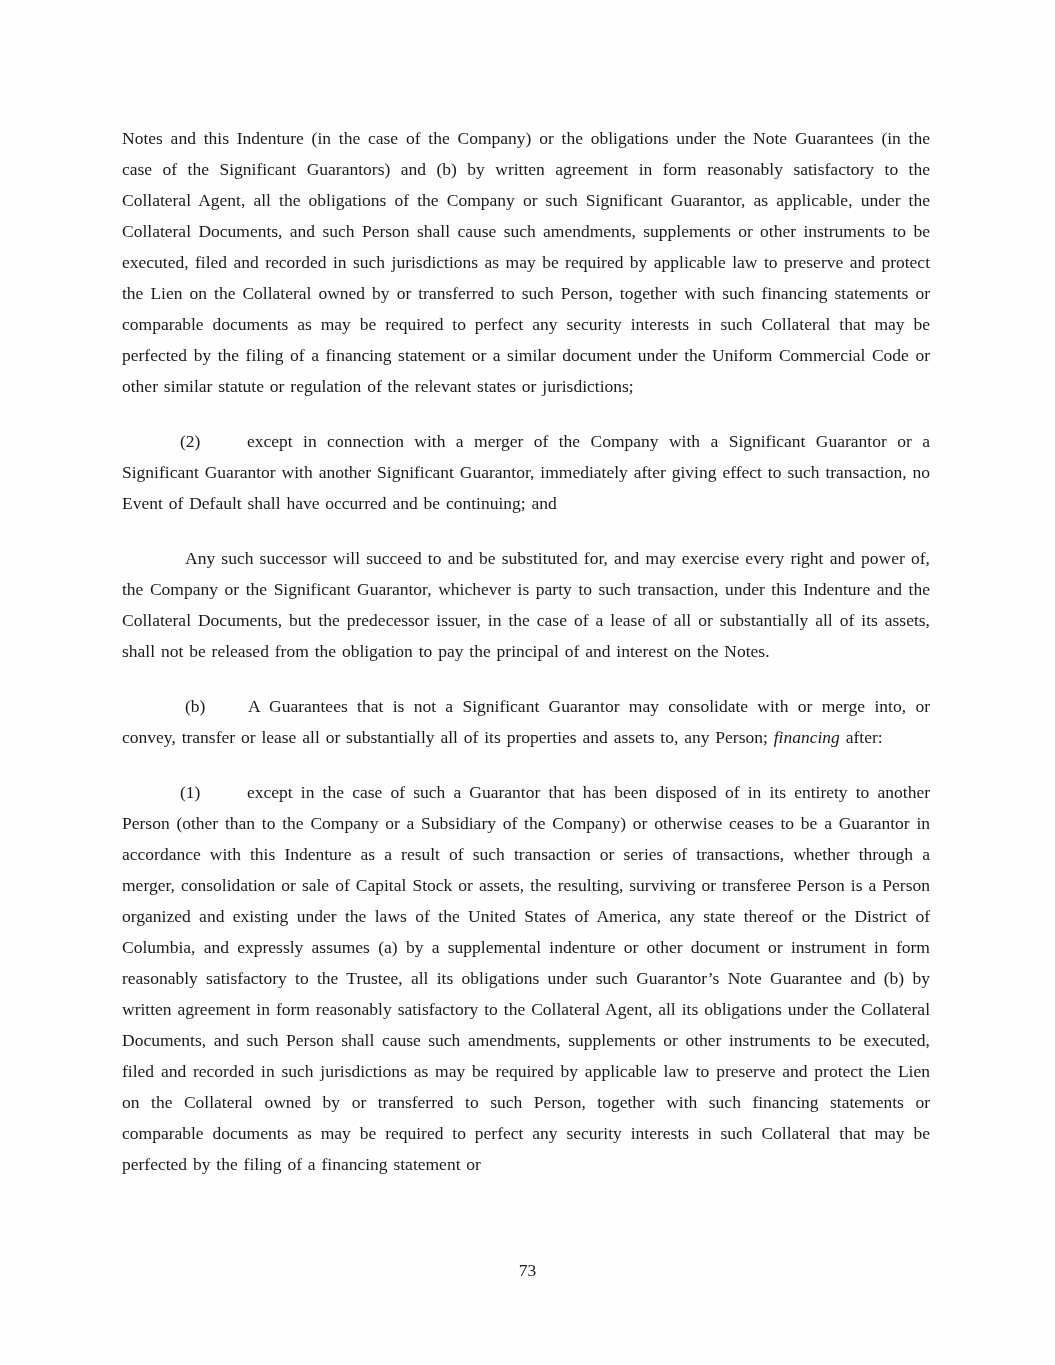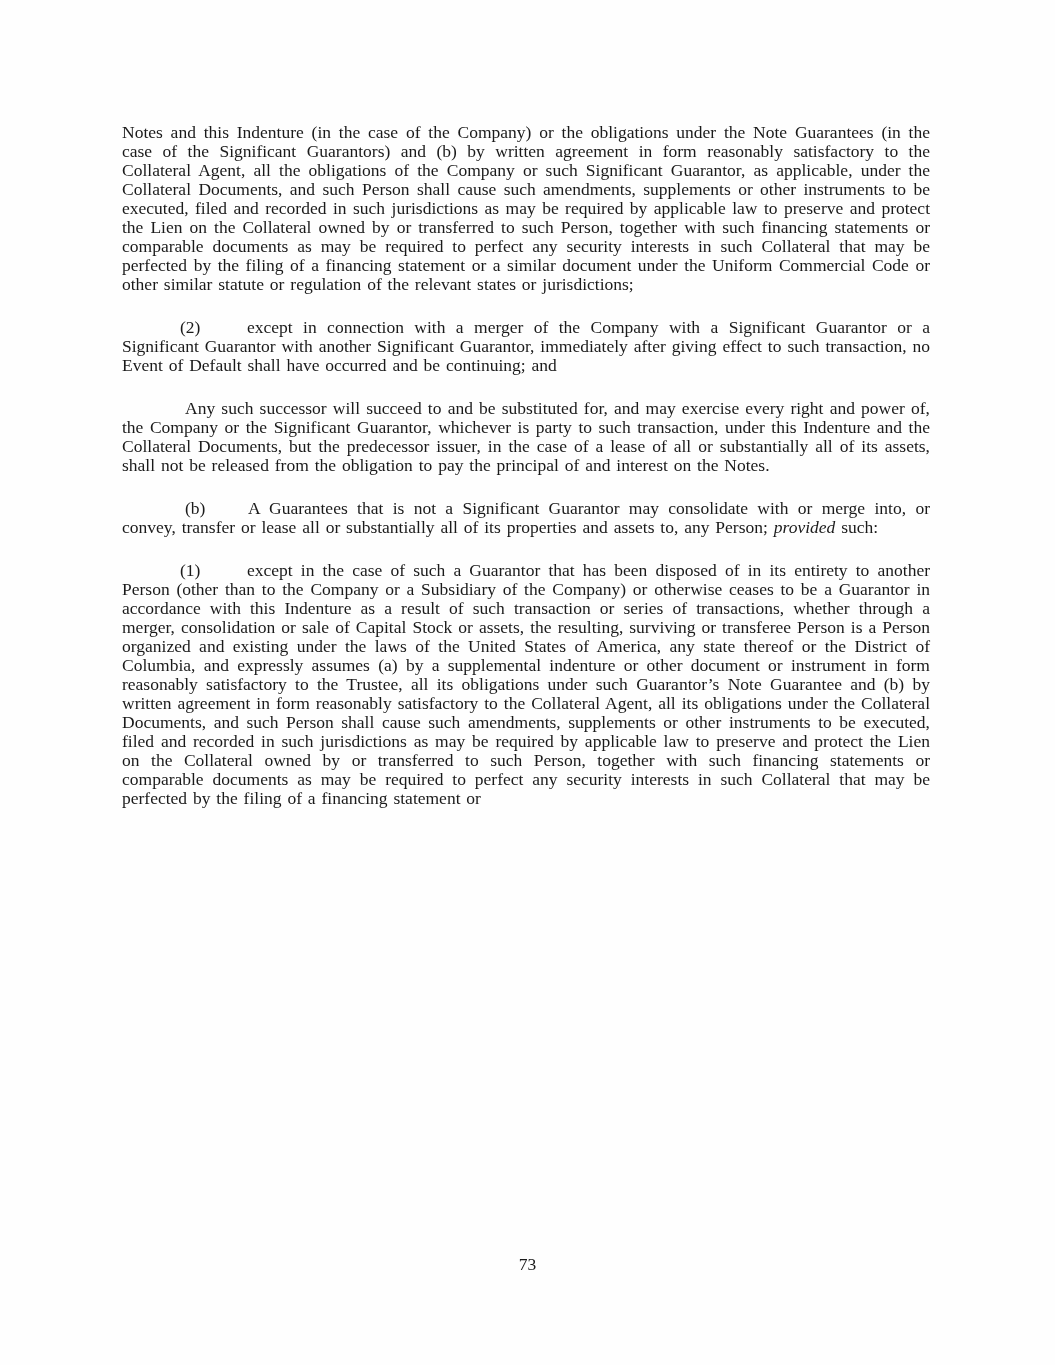--- a/index.html
+++ b/index.html
@@ -10,21 +10,21 @@
   .page {
     position: relative;
     width: 1055px;
     height: 1365px;
     margin: 0;
     background: #fefefe;
     box-sizing: border-box;
     padding: 123px 125px 0 122px;
     font-family: "Liberation Serif", "DejaVu Serif", serif;
     font-size: 17.5px;
-    line-height: 19px;
+    line-height: 31px;
     color: #1a1a1a;
     overflow: hidden;
     word-spacing: 1.5px;
   }
   .page p {
     margin: 0 0 24px 0;
     text-align: justify;
   }
   
   .indent-block {
@@ -67,19 +67,19 @@
 
 <div class="page">
 
   <p class="indent-block"><span>Notes and this Indenture (in the case of the Company) or the obligations under the Note Guarantees (in the case of the Significant Guarantors) and (b) by written agreement in form reasonably satisfactory to the Collateral Agent, all the obligations of the Company or such Significant Guarantor, as applicable, under the Collateral Documents, and such Person shall cause such amendments, supplements or other instruments to be executed, filed and recorded in such jurisdictions as may be required by applicable law to preserve and protect the Lien on the Collateral owned by or transferred to such Person, together with such financing statements or comparable documents as may be required to perfect any security interests in such Collateral that may be perfected by the filing of a financing statement or a similar document under the Uniform Commercial Code or other similar statute or regulation of the relevant states or jurisdictions;</span></p>
 
   <p class="num-item"><span class="num-label">(2)</span><span>except in connection with a merger of the Company with a Significant Guarantor or a Significant Guarantor with another Significant Guarantor, immediately after giving effect to such transaction, no Event of Default shall have occurred and be continuing; and</span></p>
 
 
   <p class="body-para"><span>Any such successor will succeed to and be substituted for, and may exercise every right and power of, the Company or the Significant Guarantor, whichever is party to such transaction, under this Indenture and the Collateral Documents, but the predecessor issuer, in the case of a lease of all or substantially all of its assets, shall not be released from the obligation to pay the principal of and interest on the Notes.</span></p>
 
-  <p class="body-para"><span class="b-label">(b)</span><span>A Guarantees that is not a Significant Guarantor may consolidate with or merge into, or convey, transfer or lease all or substantially all of its properties and assets to, any Person; </span><span class="italic">provided</span><span> such:</span></p>
+  <p class="body-para"><span class="b-label">(b)</span><span>A Guarantees that is not a Significant Guarantor may consolidate with or merge into, or convey, transfer or lease all or substantially all of its properties and assets to, any Person; </span><span class="italic">financing</span><span> after:</span></p>
 
   <p class="num-item"><span class="num-label">(1)</span><span>except in the case of such a Guarantor that has been disposed of in its entirety to another Person (other than to the Company or a Subsidiary of the Company) or otherwise ceases to be a Guarantor in accordance with this Indenture as a result of such transaction or series of transactions, whether through a merger, consolidation or sale of Capital Stock or assets, the resulting, surviving or transferee Person is a Person organized and existing under the laws of the United States of America, any state thereof or the District of Columbia, and expressly assumes (a) by a supplemental indenture or other document or instrument in form reasonably satisfactory to the Trustee, all its obligations under such Guarantor’s Note Guarantee and (b) by written agreement in form reasonably satisfactory to the Collateral Agent, all its obligations under the Collateral Documents, and such Person shall cause such amendments, supplements or other instruments to be executed, filed and recorded in such jurisdictions as may be required by applicable law to preserve and protect the Lien on the Collateral owned by or transferred to such Person, together with such financing statements or comparable documents as may be required to perfect any security interests in such Collateral that may be perfected by the filing of a financing statement or</span></p>
 
   <div class="footer">73</div>
 
 </div>
 
 </body></html>

